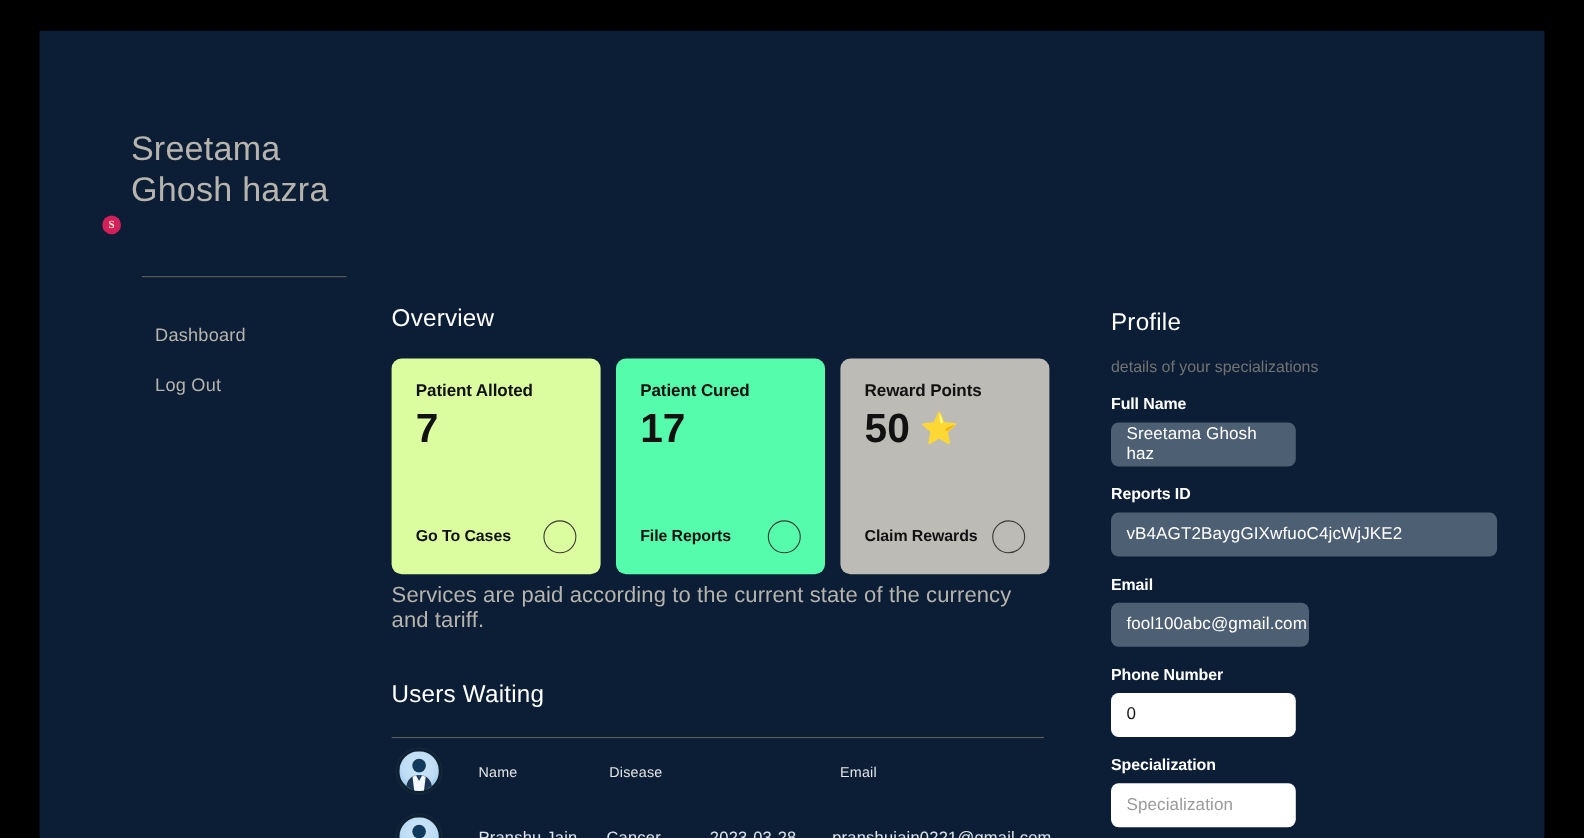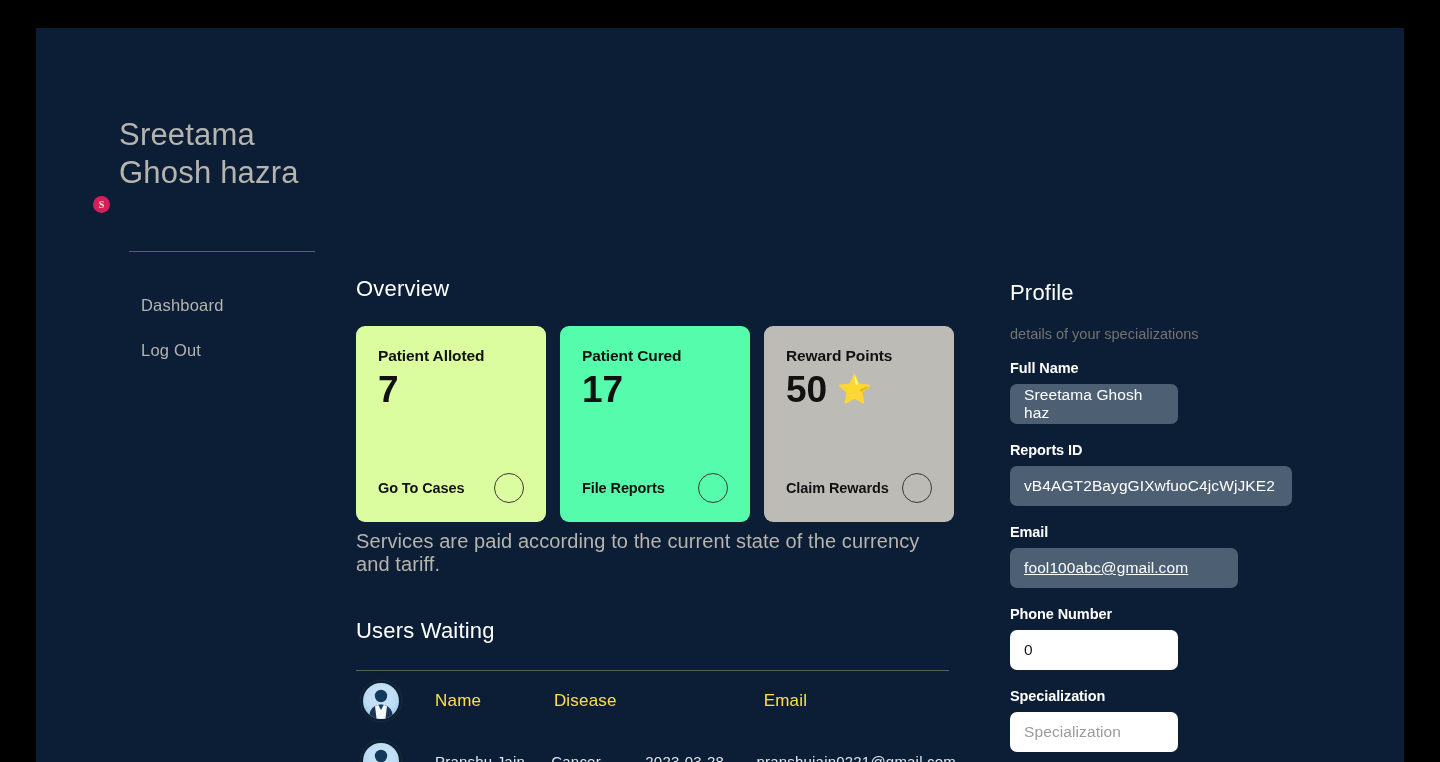--- a/index.html
+++ b/index.html
@@ -194,22 +194,22 @@
     overflow: hidden;
   }
   .avatar svg { position: absolute; left: 0; top: 0; }
 
   .col-name    { width: 136px; margin-left: 34px; }
   .col-disease { width: 110px; }
   .col-date    { width: 130px; }
   .col-email   { width: 220px; }
 
   .th {
-    color: #fde047;
-    font-size: 17px;
+    color: #e5e5e5;
+    font-size: 13px;
     letter-spacing: .2px;
   }
   .td {
     color: #dfe6ed;
     font-size: 15px;
     letter-spacing: .2px;
   }
 
   
   #profile {
@@ -251,22 +251,22 @@
     background: #4d5f73;
     color: #ffffff;
   }
   .field-input.blank {
     background: #ffffff;
     color: #1b1b1b;
   }
   .field-input.blank.placeholder { color: #9b9b9b; }
 
   .w-full-name { width: 168px; }
-  .w-unique-id { width: 282px; }
-  .w-email     { width: 228px; text-decoration: underline; }
+  .w-unique-id { width: 351px; }
+  .w-email     { width: 180px; }
   .w-phone     { width: 168px; }
   .w-spec      { width: 168px; }
 </style>
 </head>
 <body>
 
 <div id="app-panel">
 
   <div id="sidebar">
 

